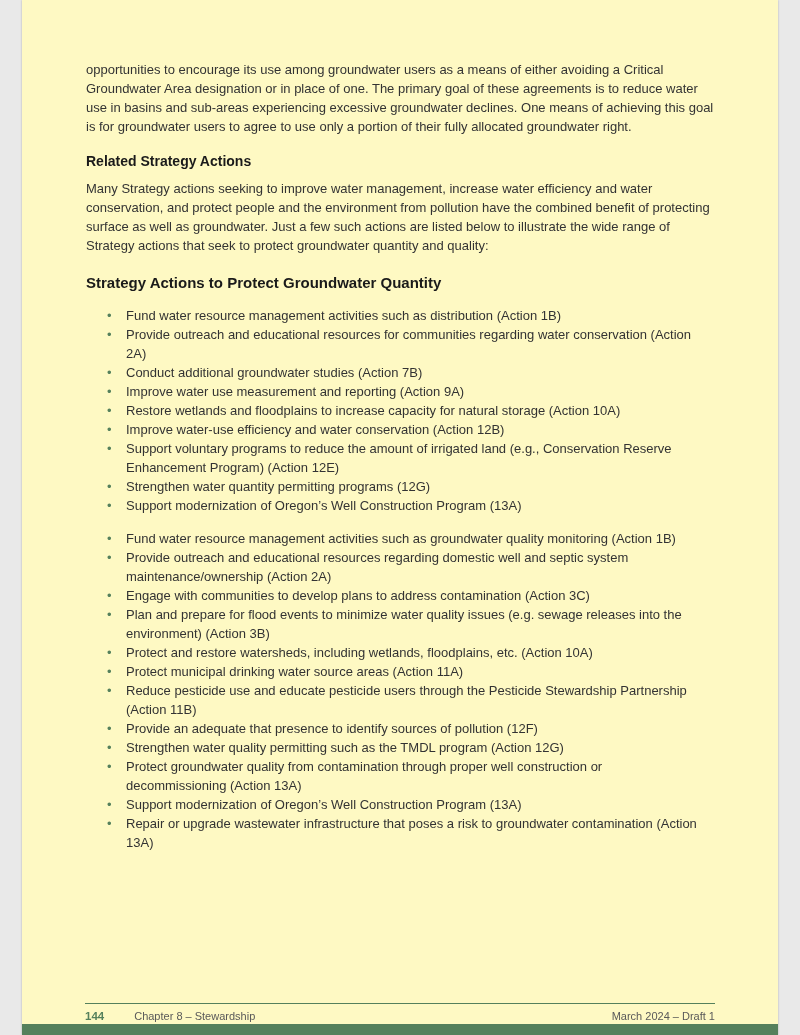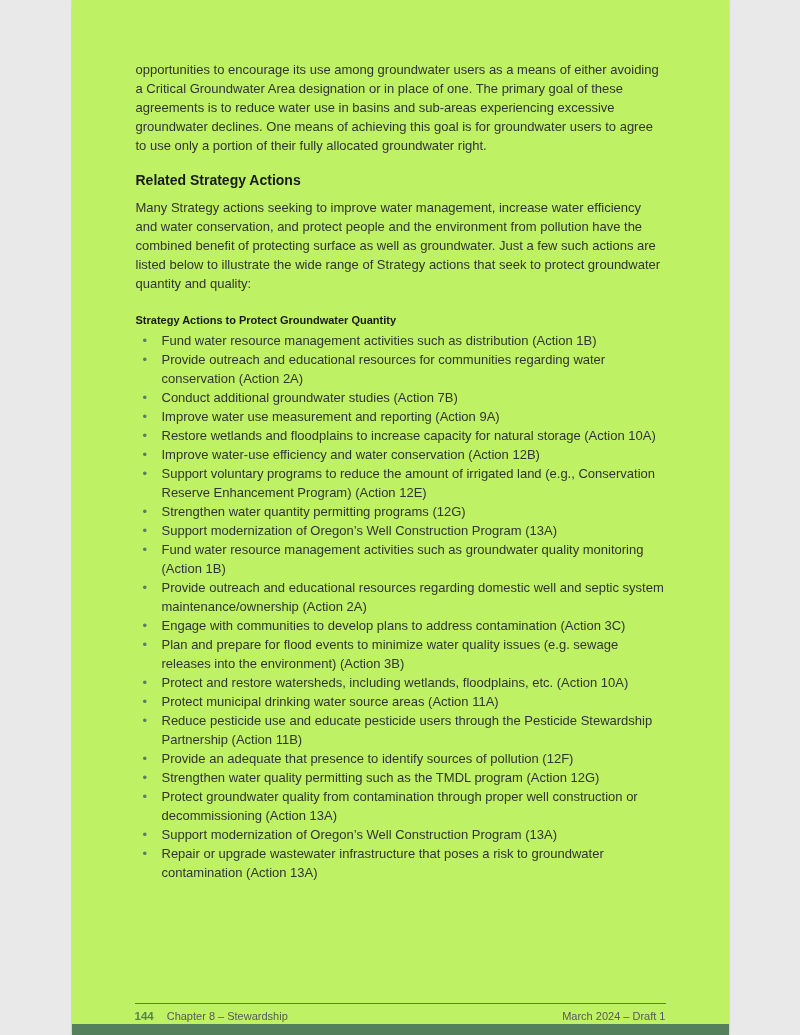--- a/index.html
+++ b/index.html
@@ -4,24 +4,24 @@
 <style>
   :root{
     --green:#55805c;
     --text:#333333;
     --footer-text:#595959;
   }
   *{box-sizing:border-box;margin:0;padding:0;}
   html,body{background:#e9e9e9;}
   .page{
     position:relative;
-    width:657px;
+    width:756px;
     height:1035px;
     margin:0 auto;
-    background:#bef264;
+    background:#fef9c3;
     font-family:"Liberation Sans","DejaVu Sans",sans-serif;
     color:var(--text);
     overflow:hidden;
     box-shadow:0 0 2px rgba(0,0,0,.25);
   }
   .content{
     padding:60px 64px 0 64px;
     font-size:13px;
     line-height:19px;
   }
@@ -29,28 +29,28 @@
     margin-bottom:12px;
     text-align:left;
   }
   h2.section-heading{
     font-size:14px;
     font-weight:bold;
     color:#1a1a1a;
     margin:16px 0 8px 0;
   }
   h3.list-heading{
-    font-size:11px;
+    font-size:15px;
     font-weight:bold;
     color:#1a1a1a;
     margin:18px 0 1px 0;
   }
   ul.bullets{
     list-style:none;
-    margin:0;
+    margin:14px;
     padding:0;
   }
   ul.bullets li{
     position:relative;
     padding-left:26px;
     margin:0;
   }
   ul.bullets li::before{
     content:"\2022";
     position:absolute;
@@ -71,21 +71,21 @@
   }
   .footer-row{
     display:flex;
     justify-content:space-between;
     align-items:baseline;
     margin:0 63px;
     padding-top:6px;
     font-size:11px;
     color:var(--footer-text);
   }
-  .footer-left{display:flex;align-items:baseline;gap:13px;}
+  .footer-left{display:flex;align-items:baseline;gap:30px;}
   .page-number{
     color:var(--green);
     font-weight:bold;
     font-size:11.5px;
   }
   .footer-bar{
     position:absolute;
     left:0;
     right:0;
     bottom:0;

